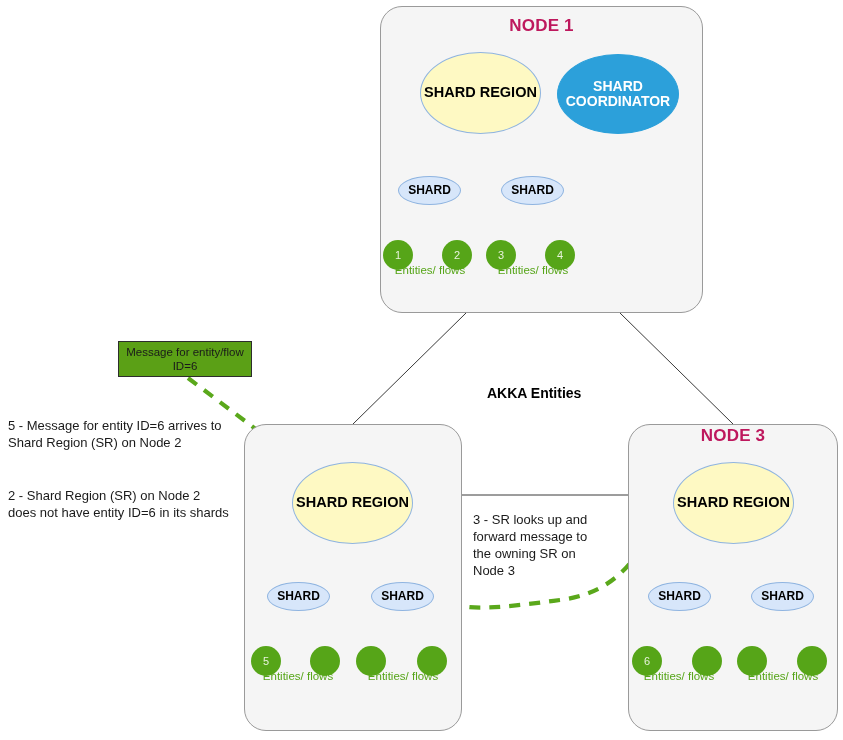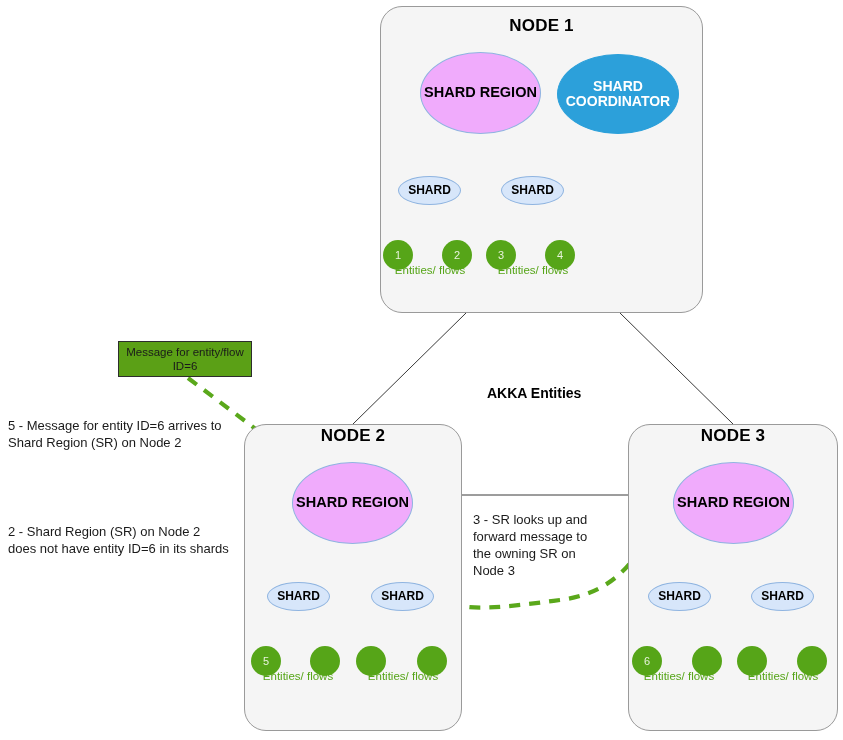--- a/index.html
+++ b/index.html
@@ -31,35 +31,35 @@
     border: 1px solid #9a9a9a;
     border-radius: 22px;
     box-sizing: border-box;
   }
   .node-title {
     position: absolute;
     width: 100%;
     text-align: center;
     font-weight: bold;
     font-size: 17px;
-    color: #000000;
+    color: #be185d;
     letter-spacing: 0.2px;
   }
   .ellipse {
     position: absolute;
     box-sizing: border-box;
     border-radius: 50%;
     display: flex;
     align-items: center;
     justify-content: center;
     text-align: center;
     line-height: 1.1;
   }
   .ellipse.region {
-    background: #f0abfc;
+    background: #fef9c3;
     border: 1px solid #8fb4e0;
     color: #000000;
     font-weight: bold;
     font-size: 14.5px;
   }
   .ellipse.shard {
     background: #d7e6fa;
     border: 1px solid #8fb4e0;
     color: #000000;
     font-weight: bold;
@@ -202,29 +202,28 @@
 
   <div class="cluster-label" style="left:487px; top:385px;">AKKA Entities</div>
 
   <div class="msg-box" style="left:118px; top:341px; width:134px; height:36px;">
     <span style="white-space:pre-line;">Message for entity/flow
 ID=6</span>
   </div>
 
   <div class="annot" style="left:8px; top:417px; width:250px;">5 - Message for entity ID=6 arrives to
 Shard Region (SR) on Node 2</div>
-  <div class="annot" style="left:8px; top:487px; width:250px;margin-top:36px;">2 - Shard Region (SR) on Node 2
+  <div class="annot" style="left:8px; top:487px; width:250px;">2 - Shard Region (SR) on Node 2
 does not have entity ID=6 in its shards</div>
   <div class="annot" style="left:473px; top:511px; width:150px;">3 - SR looks up and
 forward message to
 the owning SR on
 Node 3</div>
 
   <div class="node-box" style="left:244px; top:424px; width:218px; height:307px;"></div>
-  <div class="node-title" style="left:244px; top:426px; width:218px;">NODE 2</div>
 
   <div class="ellipse region" style="left:292px; top:462px; width:121px; height:82px;">SHARD REGION</div>
 
   <div class="ellipse shard" style="left:267px; top:582px; width:63px; height:29px;">SHARD</div>
   <div class="ellipse shard" style="left:371px; top:582px; width:63px; height:29px;">SHARD</div>
 
   <div class="entity" style="left:251px; top:646px;">5</div>
   <div class="entity" style="left:310px; top:646px;"></div>
   <div class="entity" style="left:356px; top:646px;"></div>
   <div class="entity" style="left:417px; top:646px;"></div>

